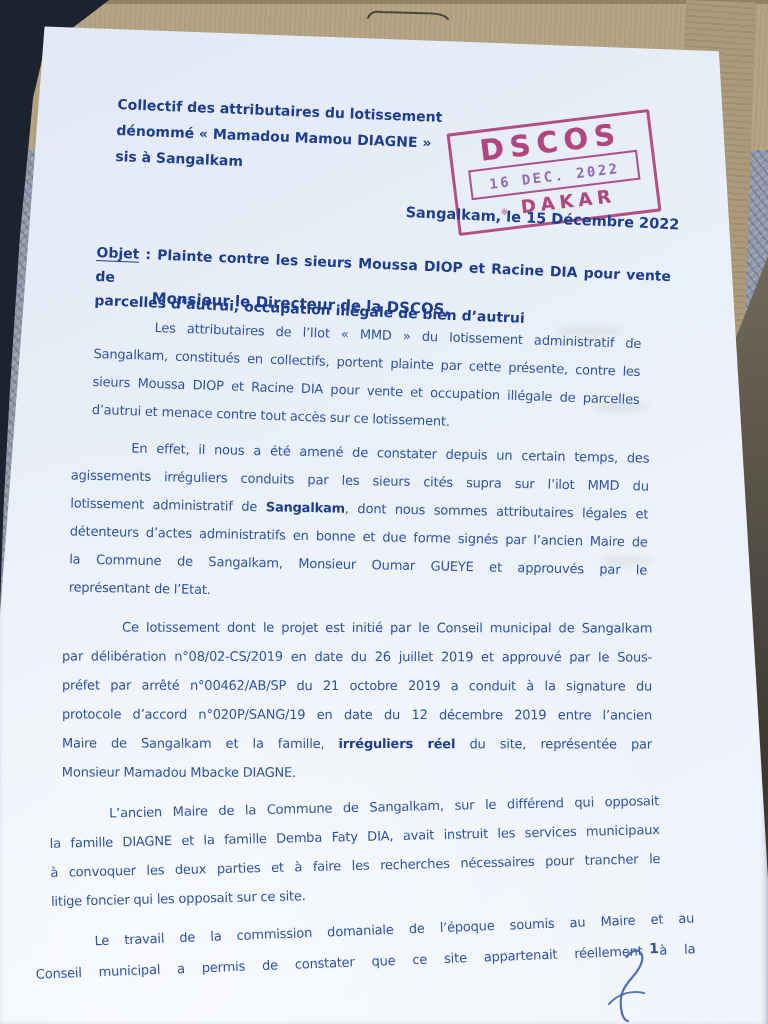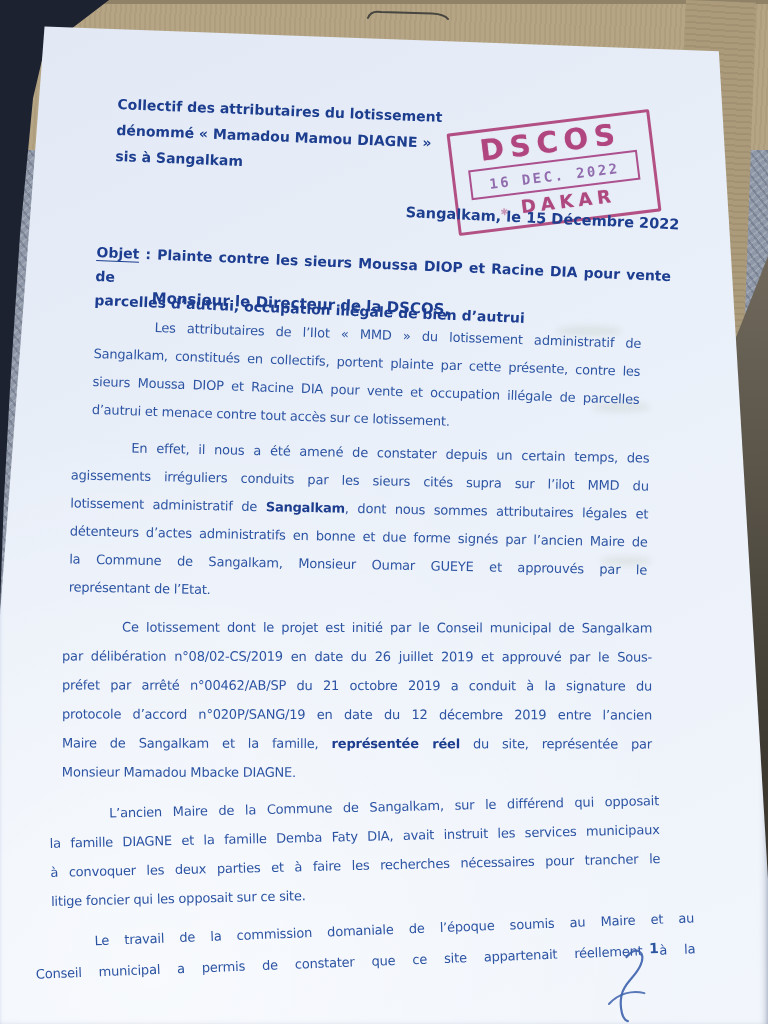--- a/index.html
+++ b/index.html
@@ -161,21 +161,21 @@
           <div class="line">lotissement administratif de <b>Sangalkam</b>, dont nous sommes attributaires légales et</div>
           <div class="line">détenteurs d’actes administratifs en bonne et due forme signés par l’ancien Maire de</div>
           <div class="line">la Commune de Sangalkam, Monsieur Oumar GUEYE et approuvés par le</div>
           <div class="line last">représentant de l’Etat.</div>
         </div>
         <div class="para p2">
           <div class="line first">Ce lotissement dont le projet est initié par le Conseil municipal de Sangalkam</div>
           <div class="line">par délibération n°08/02-CS/2019 en date du 26 juillet 2019 et approuvé par le Sous-</div>
           <div class="line">préfet par arrêté n°00462/AB/SP du 21 octobre 2019 a conduit à la signature du</div>
           <div class="line">protocole d’accord n°020P/SANG/19 en date du 12 décembre 2019 entre l’ancien</div>
-          <div class="line">Maire de Sangalkam et la famille, <b>représentée réel</b> du site, représentée par</div>
+          <div class="line">Maire de Sangalkam et la famille, <b>irréguliers réel</b> du site, représentée par</div>
           <div class="line last">Monsieur Mamadou Mbacke DIAGNE.</div>
         </div>
         <div class="para p3">
           <div class="line first">L’ancien Maire de la Commune de Sangalkam, sur le différend qui opposait</div>
           <div class="line">la famille DIAGNE et la famille Demba Faty DIA, avait instruit les services municipaux</div>
           <div class="line">à convoquer les deux parties et à faire les recherches nécessaires pour trancher le</div>
           <div class="line last">litige foncier qui les opposait sur ce site.</div>
         </div>
         <div class="para p4">
           <div class="line first">Le travail de la commission domaniale de l’époque soumis au Maire et au</div>

